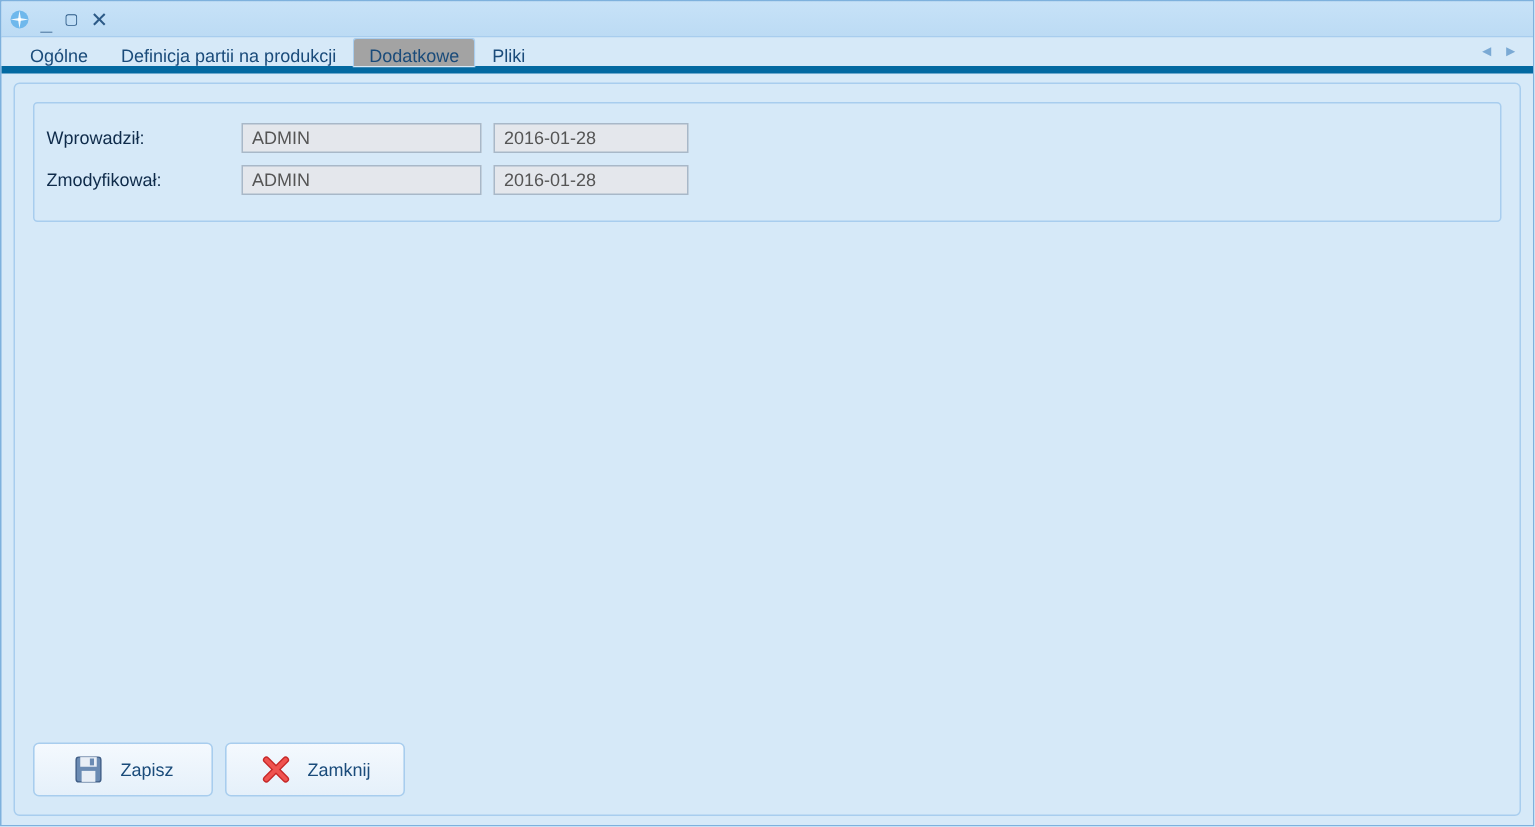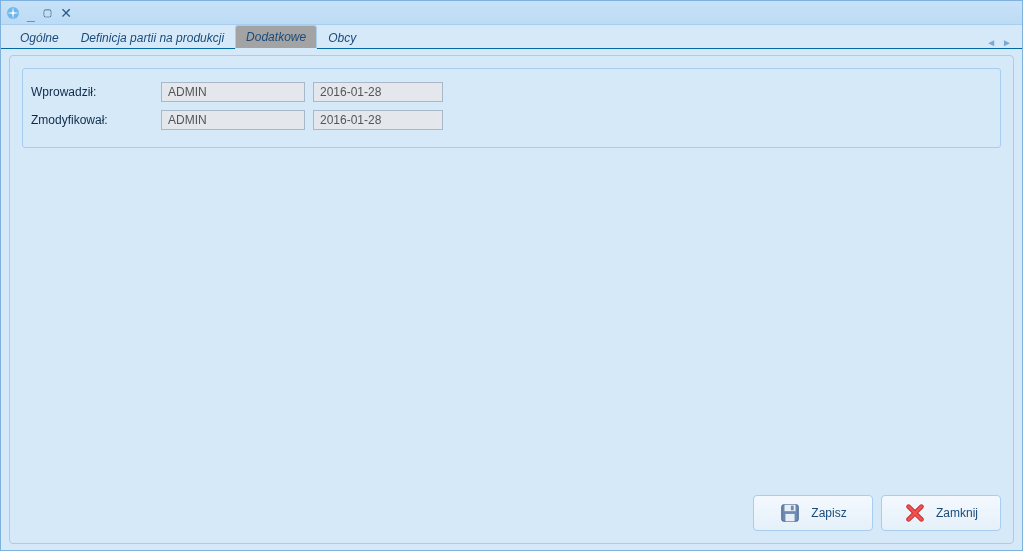--- a/index.html
+++ b/index.html
@@ -34,27 +34,25 @@
   }
   .titlebar .title-text { flex: 1; font-weight: 500; }
   .win-controls { display: flex; gap: 8px; align-items: center; }
   .win-controls span { cursor: pointer; color: #2c5a87; }
   .win-controls .win-max { font-size: 10px; }
   .win-controls .win-close { font-size: 14px; font-weight: 400; }
   .win-controls .win-min { font-size: 14px; font-weight: 700; position: relative; top: 2px; }
 
   .tabstrip {
     display: flex;
-    align-items: flex-end;
     height: 24px;
     background: #d6e9f8;
     padding: 0 8px;
     position: relative;
-    border-bottom: 1px solid #0369a1;
-    font-style: italic;
+    border-bottom: 5px solid #0369a1;
   }
   .tab {
     padding: 4px 10px;
     color: #1a4b7a;
     cursor: pointer;
     border: 1px solid transparent;
     border-bottom: none;
     border-radius: 3px 3px 0 0;
     margin-bottom: -1px;
     background: transparent;
@@ -110,31 +108,30 @@
     height: 20px;
     border: 1px solid #a8b8c8;
     background: #e4e7ec;
     color: #555;
     padding: 0 6px;
     line-height: 18px;
     font-size: 12px;
     display: flex;
     align-items: center;
   }
-  .ro-input.user { width: 144px; margin-right: 8px; }
+  .ro-input.user { width: 160px; margin-right: 8px; }
   .ro-input.date { width: 130px; }
   .ro-input.wide { width: 298px; }
 
   .empty-body {
     flex: 1;
   }
 
   .button-row {
     display: flex;
-    justify-content: flex-end;
     gap: 8px;
     padding: 8px;
   }
   .action-btn {
     width: 120px;
     height: 36px;
     border: 1px solid #a8cdee;
     border-radius: 4px;
     background: linear-gradient(to bottom, #f4f9fe 0%, #e5f0fa 100%);
     color: #1a4b7a;
@@ -164,21 +161,21 @@
       <span class="win-min">_</span>
       <span class="win-max">▢</span>
       <span class="win-close">✕</span>
     </div>
   </div>
 
   <div class="tabstrip">
     <div class="tab">Ogólne</div>
     <div class="tab">Definicja partii na produkcji</div>
     <div class="tab active">Dodatkowe</div>
-    <div class="tab">Obcy</div>
+    <div class="tab">Pliki</div>
     <div class="tab-nav">
       <span>◄</span>
       <span>►</span>
     </div>
   </div>
 
   <div class="content-area">
 
     <div class="fieldset">
 

